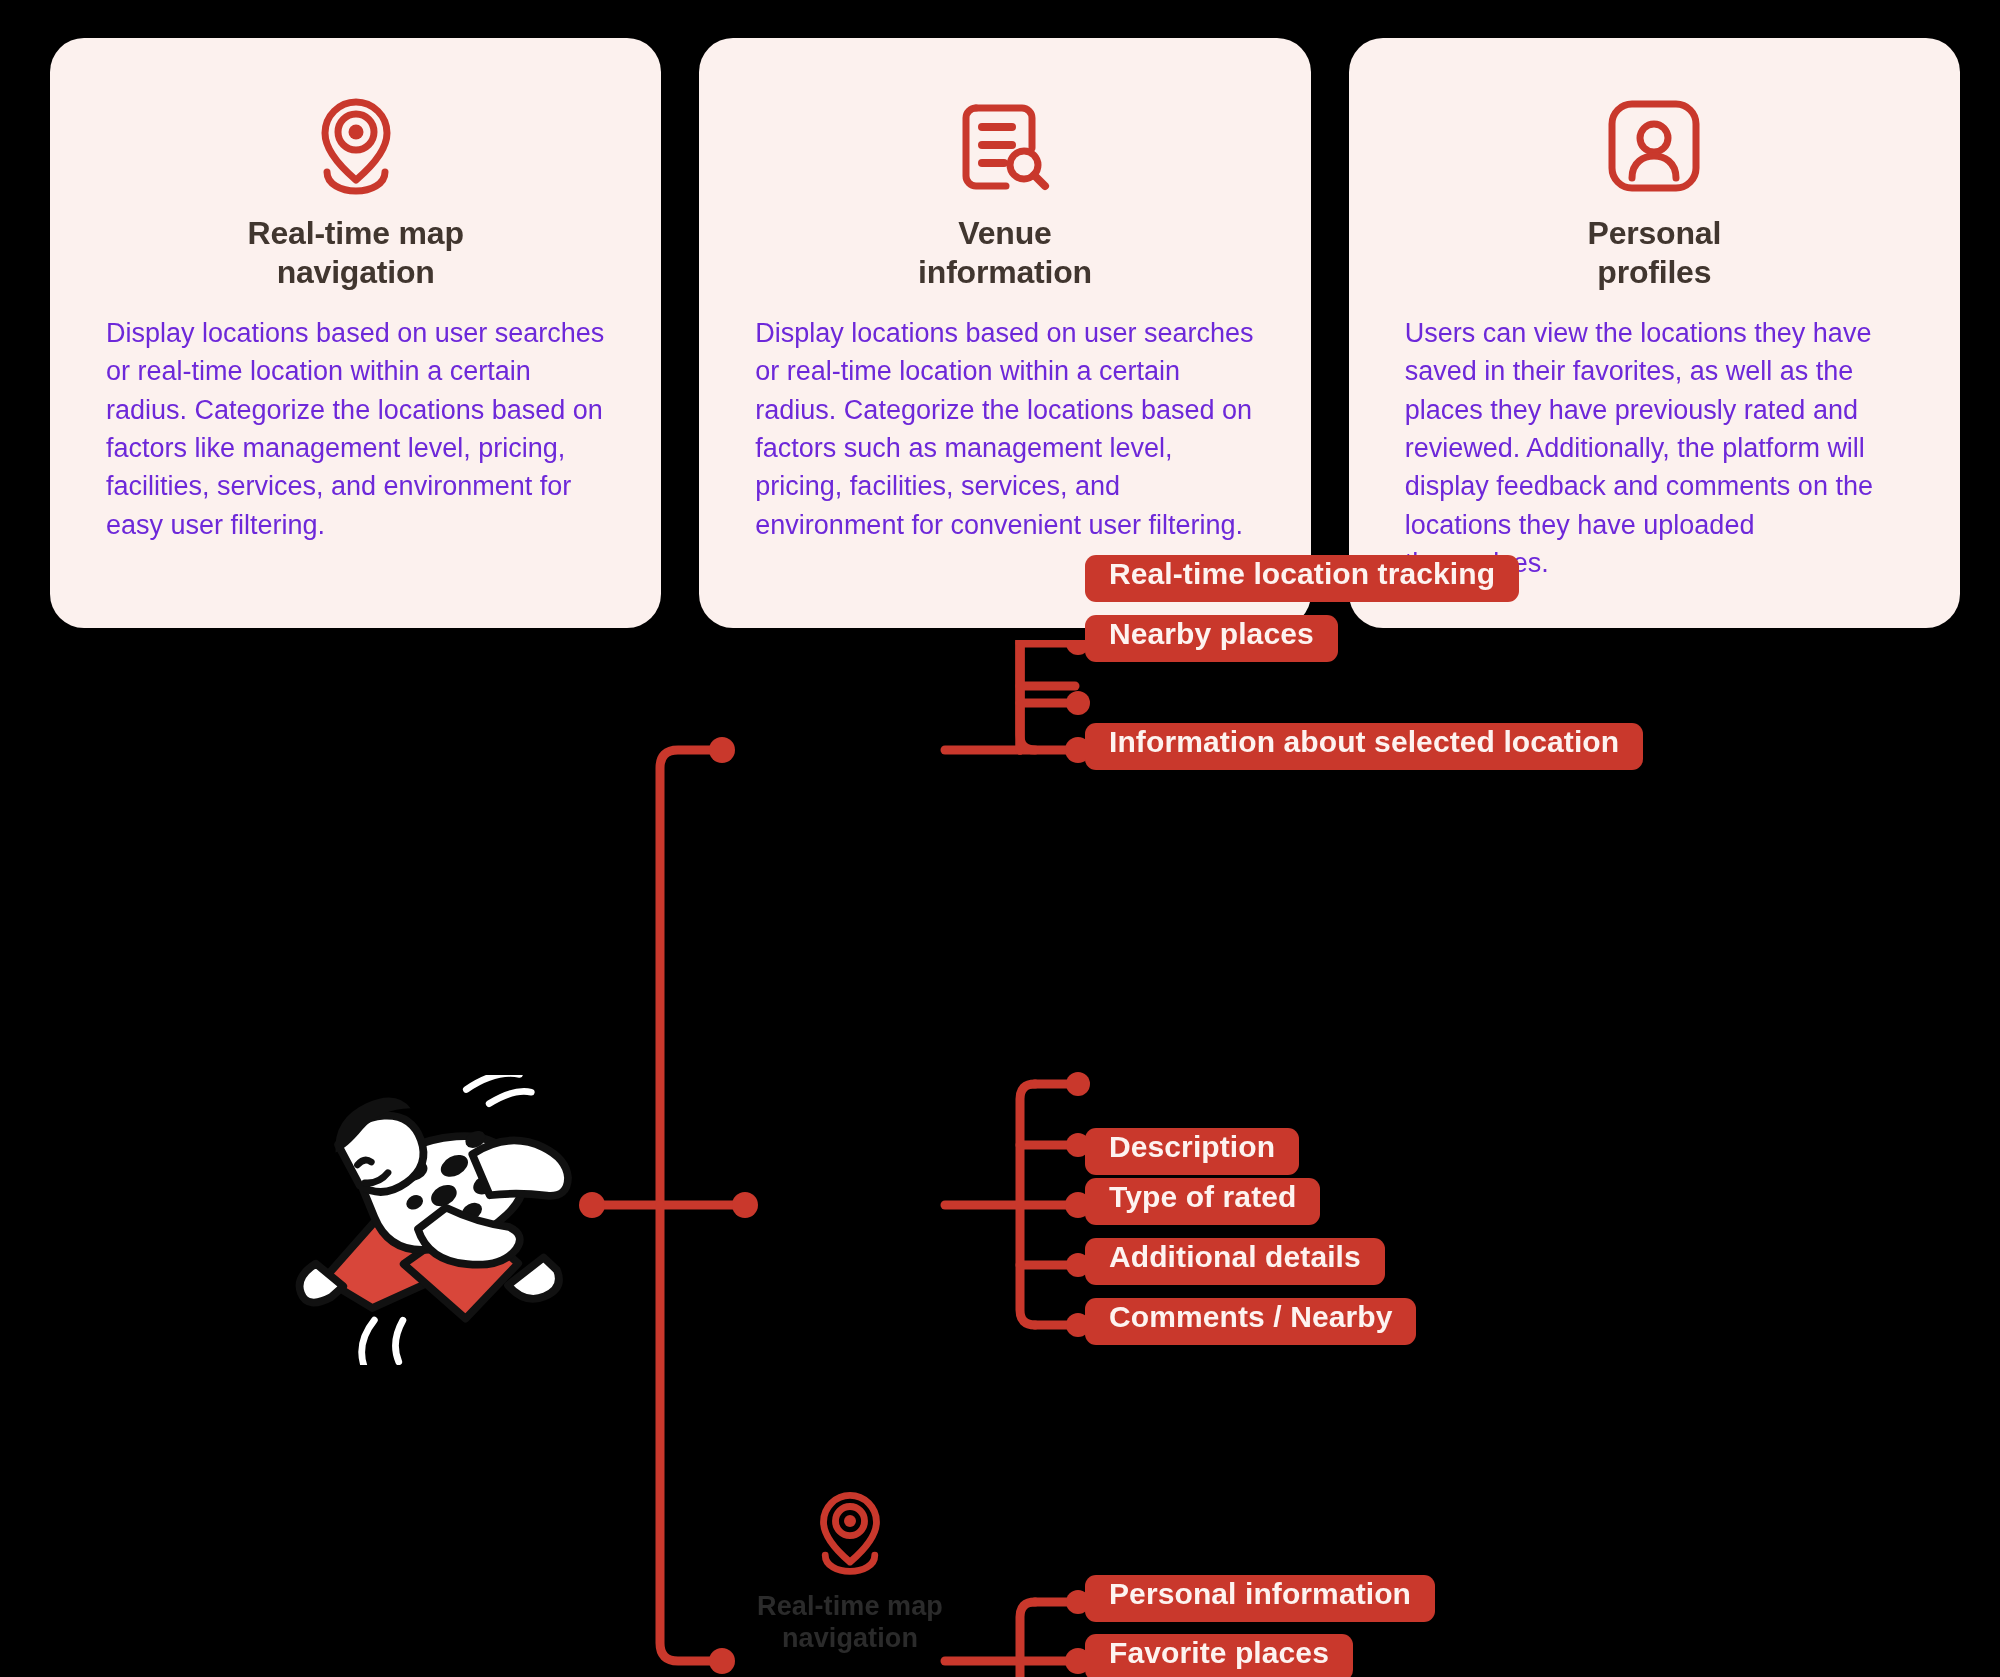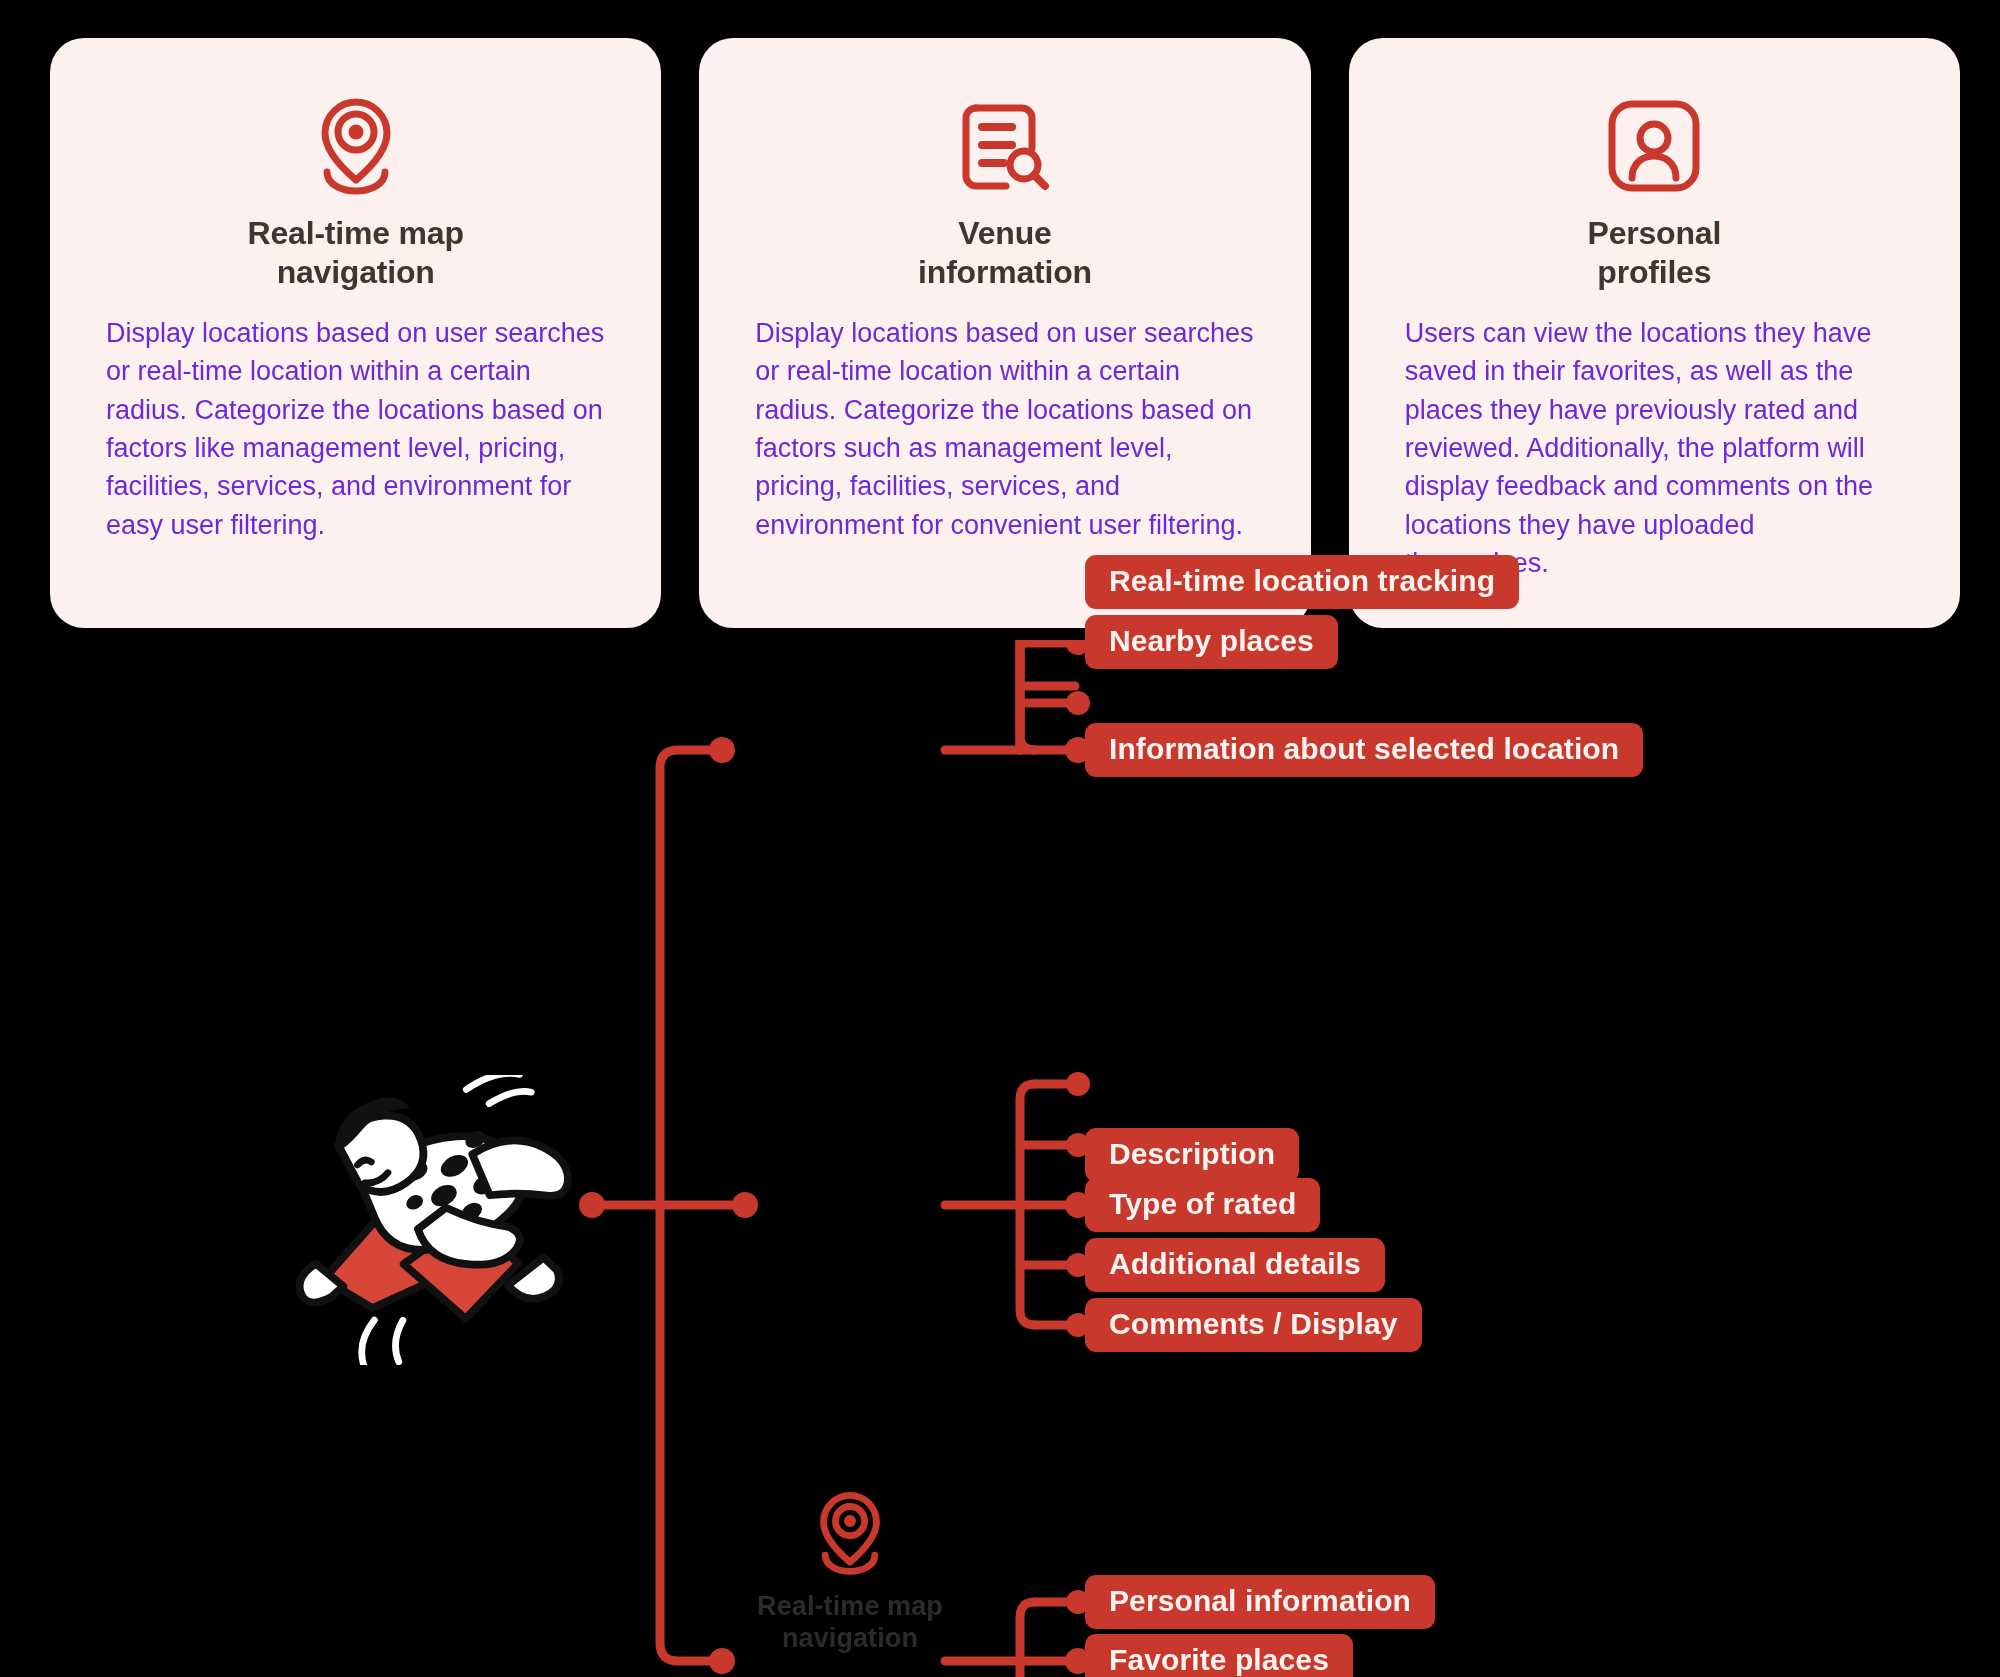--- a/index.html
+++ b/index.html
@@ -115,21 +115,21 @@
 
   
   .chip {
     position: absolute;
     background: #c9382c;
     color: #fdf3f0;
     font-size: 30px;
     font-weight: bold;
     letter-spacing: 0.1px;
     border-radius: 11px;
-    padding: 11px 24px 13px 24px;
+    padding: 4px 24px 13px 24px;
     white-space: nowrap;
     line-height: 1.0;
   }
 </style>
 </head>
 <body>
 
 <div id="root">
 
   <div class="cards-row">
@@ -309,19 +309,19 @@
       <div class="node-label">Real-time map<br>navigation</div>
     </div>
 
     <div class="chip" style="left:1085px; top:-85px;">Real-time location tracking</div>
     <div class="chip" style="left:1085px; top:-25px;">Nearby places</div>
     <div class="chip" style="left:1085px; top:83px;">Information about selected location</div>
 
     <div class="chip" style="left:1085px; top:488px;">Description</div>
     <div class="chip" style="left:1085px; top:538px;">Type of rated</div>
     <div class="chip" style="left:1085px; top:598px;text-align:right;">Additional details</div>
-    <div class="chip" style="left:1085px; top:658px;">Comments / Display</div>
+    <div class="chip" style="left:1085px; top:658px;">Comments / Nearby</div>
 
     <div class="chip" style="left:1085px; top:935px;">Personal information</div>
     <div class="chip" style="left:1085px; top:994px;">Favorite places</div>
 
   </div>
 </div>
 
 </body></html>

